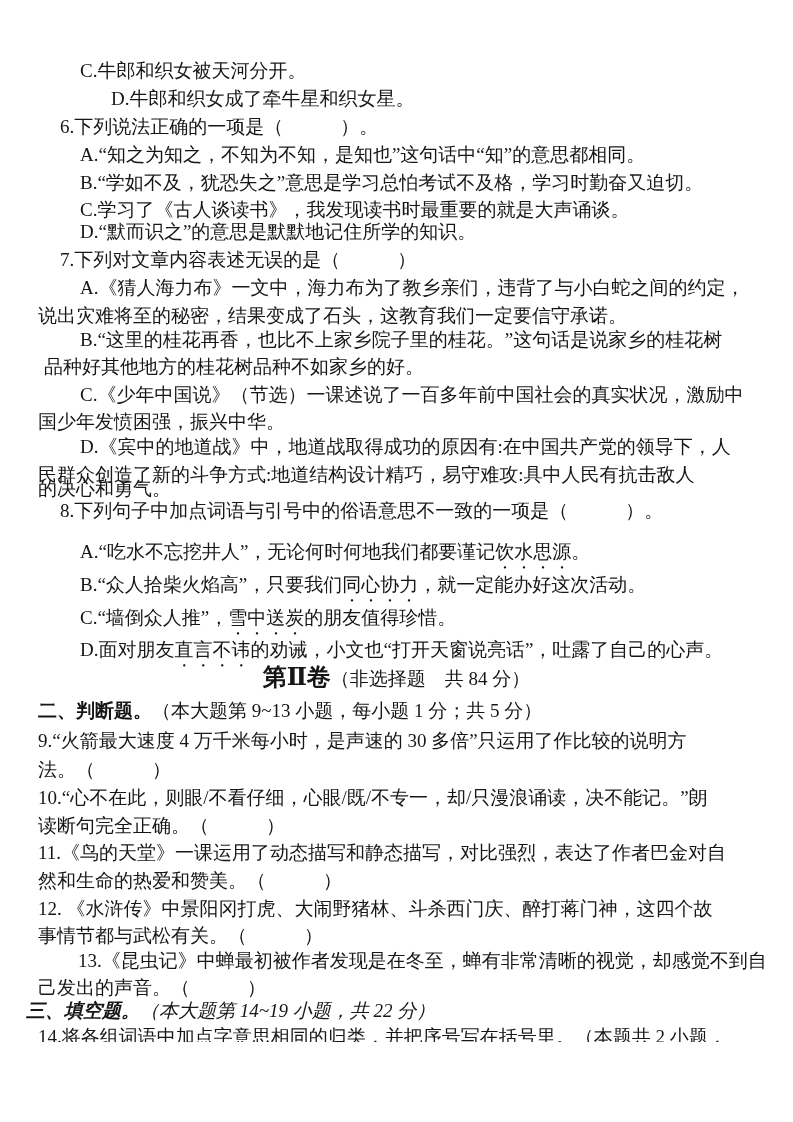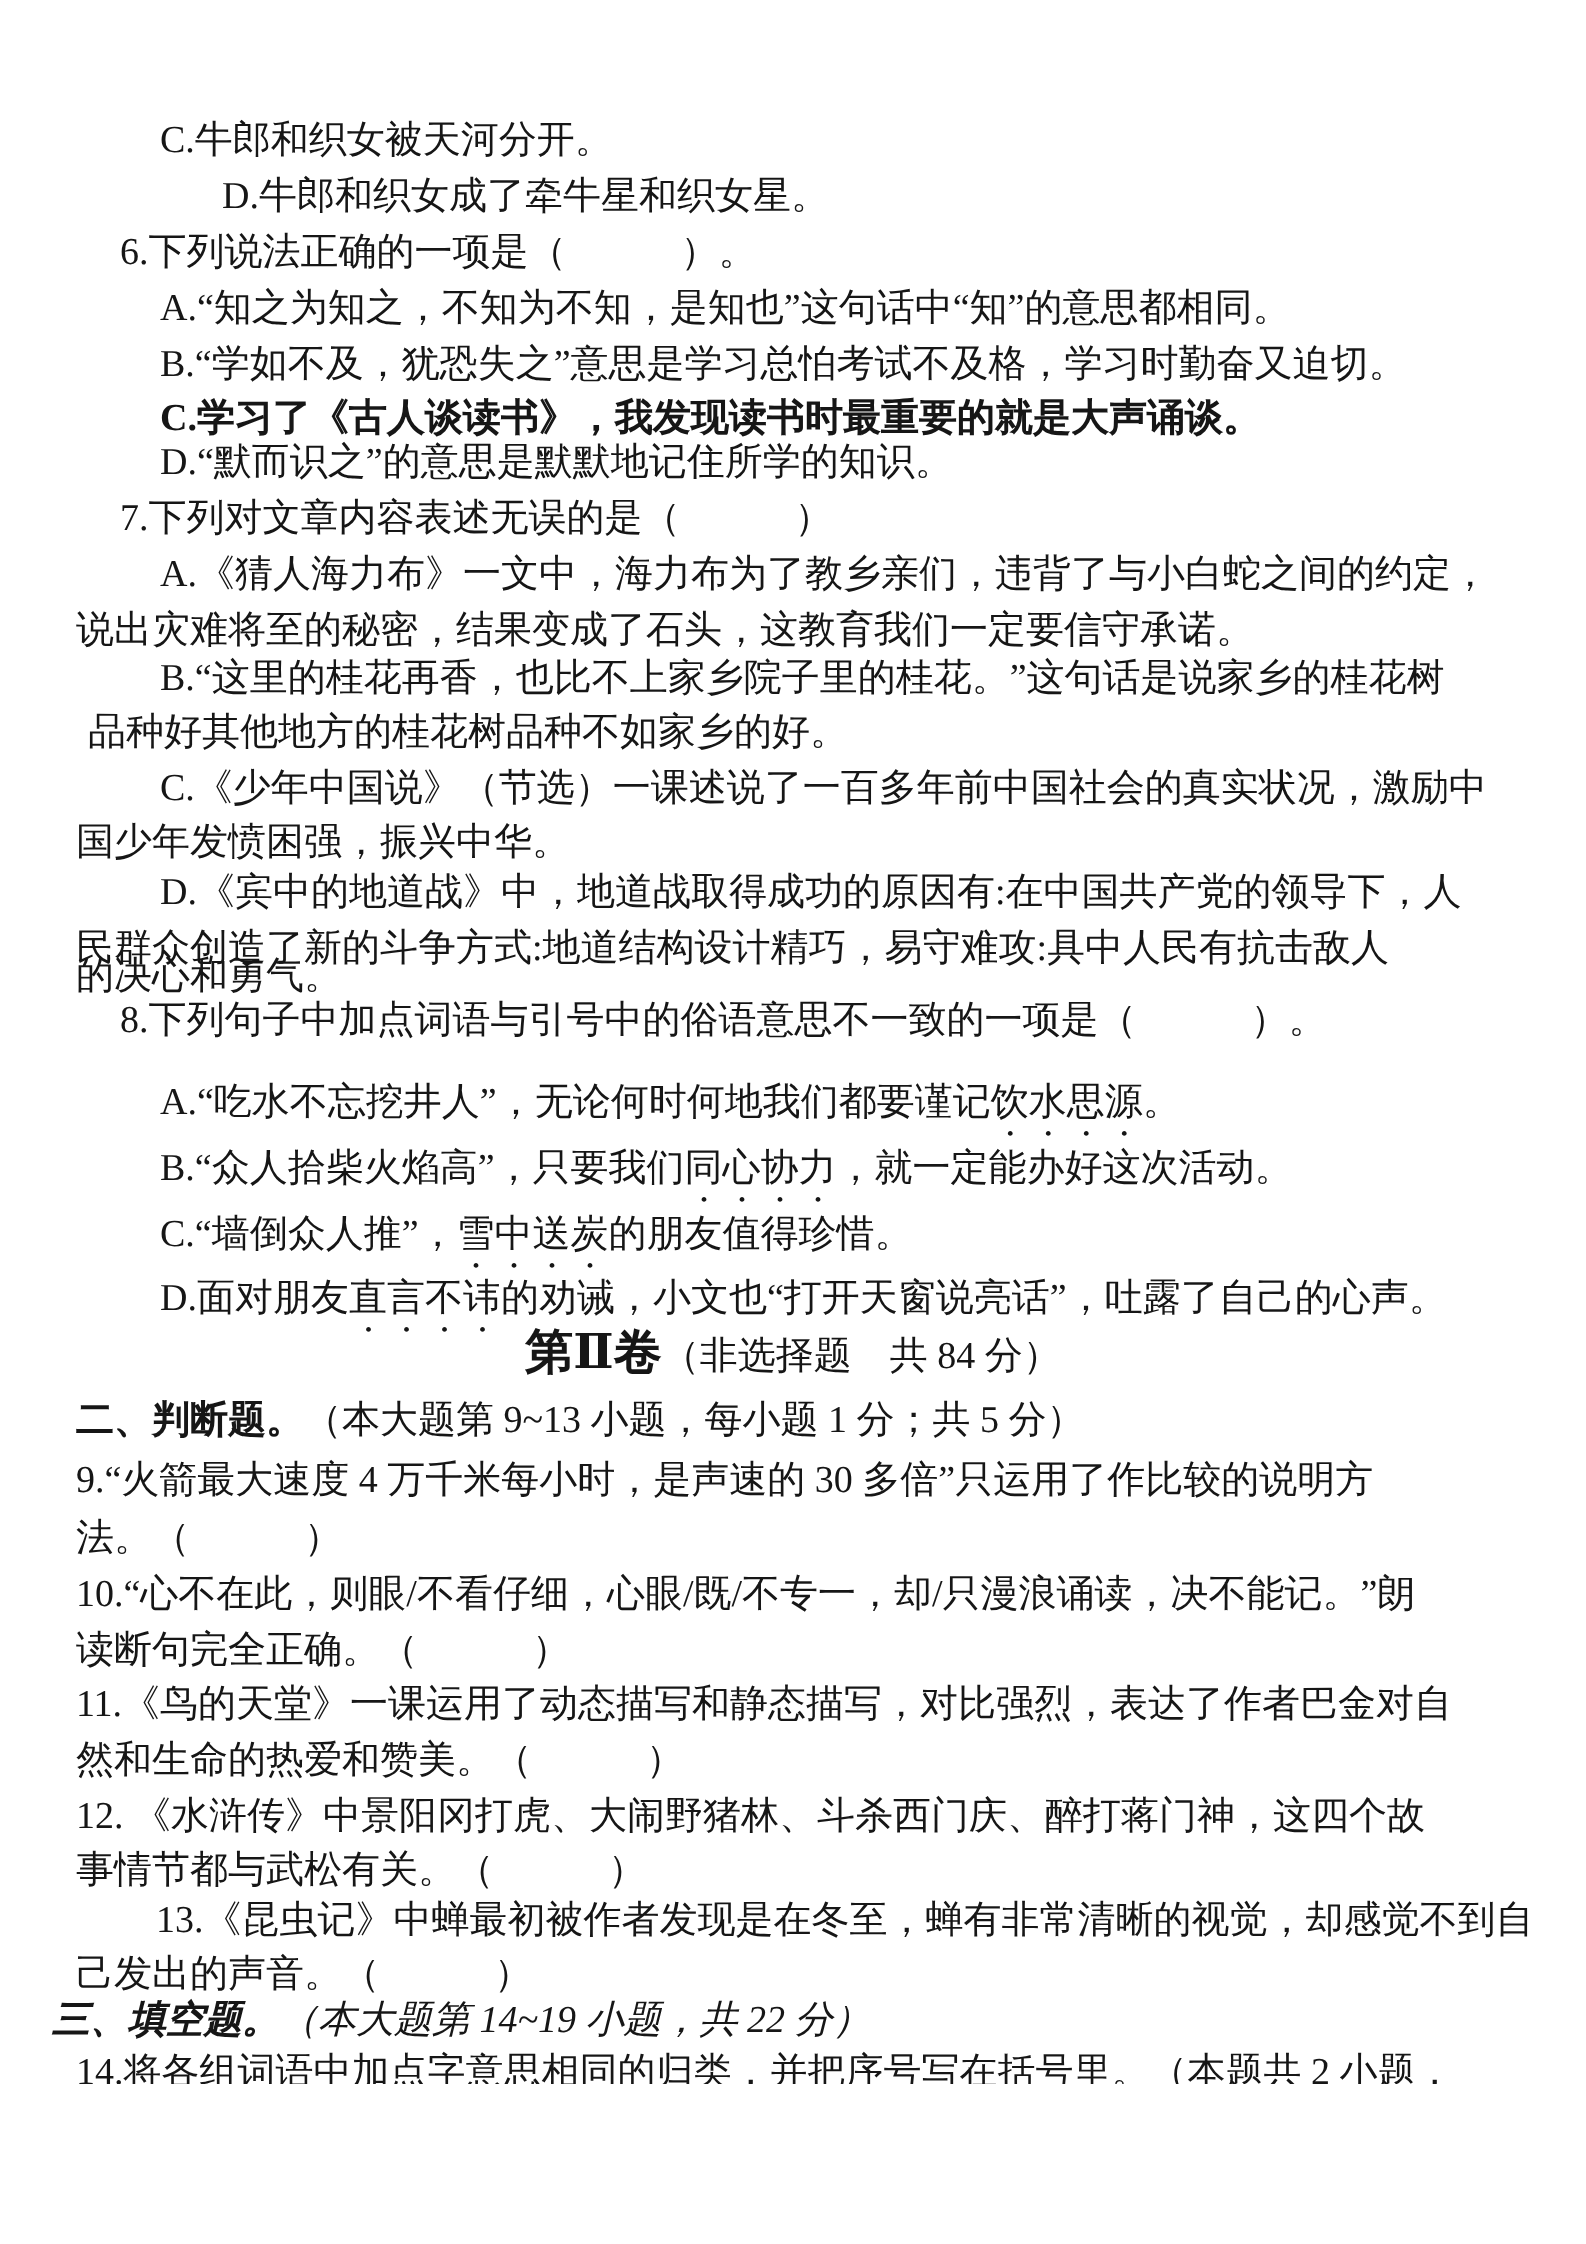--- a/index.html
+++ b/index.html
@@ -32,21 +32,21 @@
 </head>
 <body>
 
 <div class="page">
   <div>
       <div class="line" style="left: 80px; top: 60px;"><span>C.牛郎和织女被天河分开。</span></div>
       <div class="line" style="left: 80px; top: 88px; margin-left: 31px;"><span>D.牛郎和织女成了牵牛星和织女星。</span></div>
       <div class="line" style="left: 60px; top: 116px;"><span>6.下列说法正确的一项是（　　　）。</span></div>
       <div class="line" style="left: 80px; top: 144px;"><span>A.“知之为知之，不知为不知，是知也”这句话中“知”的意思都相同。</span></div>
       <div class="line" style="left: 80px; top: 172px;"><span>B.“学如不及，犹恐失之”意思是学习总怕考试不及格，学习时勤奋又迫切。</span></div>
-      <div class="line" style="left: 80px; top: 199px; font-weight: bold;"><span>C.学习了《古人谈读书》，我发现读书时最重要的就是大声诵谈。</span></div>
+      <div class="line" style="left: 80px; top: 199px;"><span>C.学习了《古人谈读书》，我发现读书时最重要的就是大声诵谈。</span></div>
       <div class="line" style="left: 80px; top: 221px;"><span>D.“默而识之”的意思是默默地记住所学的知识。</span></div>
       <div class="line" style="left: 60px; top: 249px;"><span>7.下列对文章内容表述无误的是（　　　）</span></div>
       <div class="line" style="left: 80px; top: 277px;"><span>A.《猜人海力布》一文中，海力布为了教乡亲们，违背了与小白蛇之间的约定，</span></div>
       <div class="line" style="left: 38px; top: 305px;"><span>说出灾难将至的秘密，结果变成了石头，这教育我们一定要信守承诺。</span></div>
       <div class="line" style="left: 80px; top: 329px;"><span>B.“这里的桂花再香，也比不上家乡院子里的桂花。”这句话是说家乡的桂花树</span></div>
       <div class="line" style="left: 44px; top: 356px; text-align: right;"><span>品种好其他地方的桂花树品种不如家乡的好。</span></div>
       <div class="line" style="left: 80px; top: 384px;"><span>C.《少年中国说》（节选）一课述说了一百多年前中国社会的真实状况，激励中</span></div>
       <div class="line" style="left: 38px; top: 411px;"><span>国少年发愤困强，振兴中华。</span></div>
       <div class="line" style="left: 80px; top: 436px;"><span>D.《宾中的地道战》中，地道战取得成功的原因有:在中国共产党的领导下，人</span></div>
       <div class="line" style="left: 38px; top: 464px;"><span>民群众创造了新的斗争方式:地道结构设计精巧，易守难攻:具中人民有抗击敌人</span></div>

